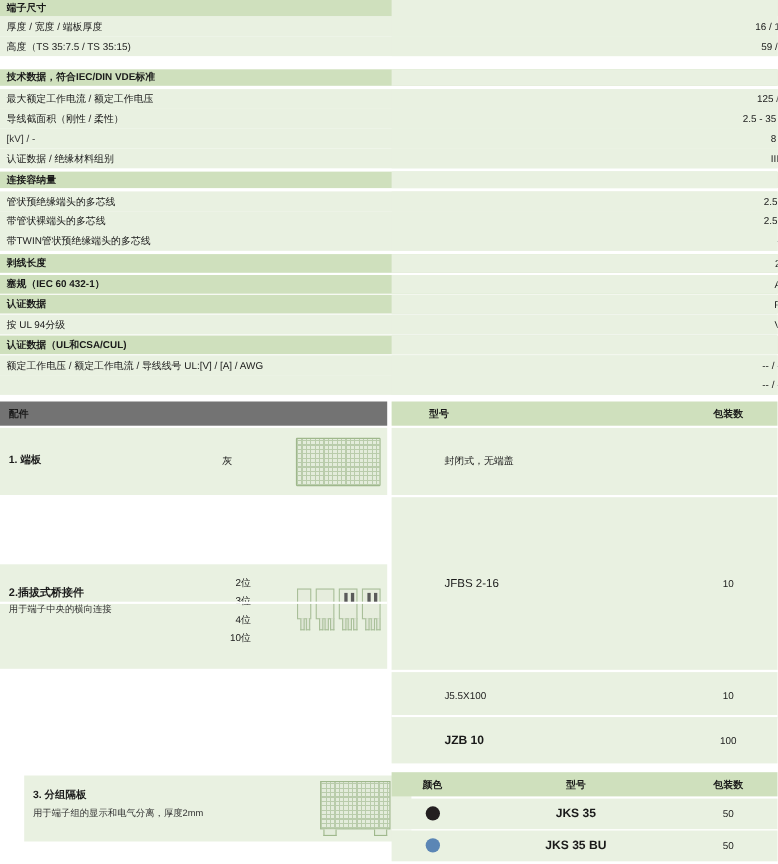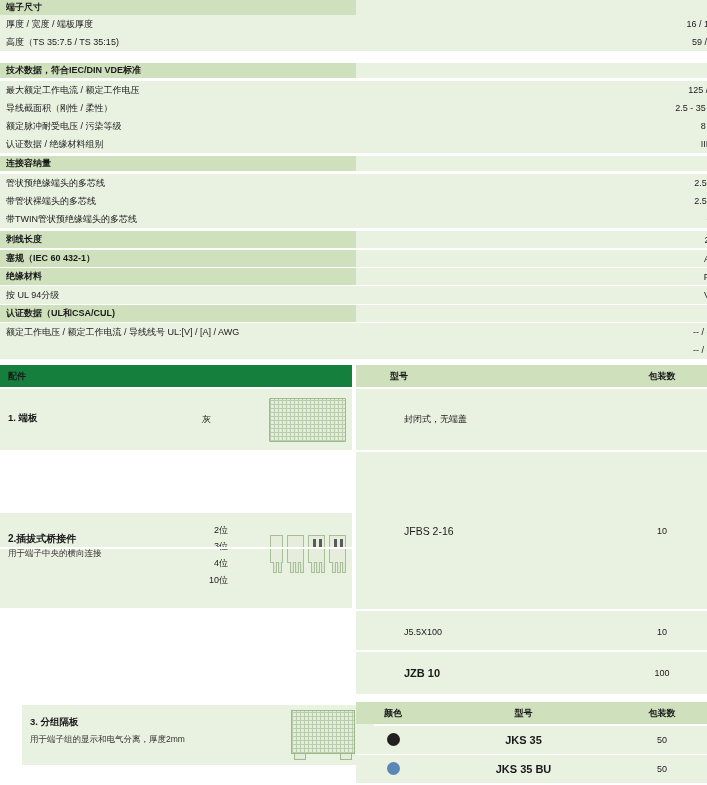--- a/index.html
+++ b/index.html
@@ -43,21 +43,21 @@
     width: 100%;
     text-align: center;
   }
 
   
   .specrow { height: 18px; }
   .bandrow { height: 15px; }
 
   
   .acc-head {
-    background: #15803d;
+    background: #737373;
     font-weight: bold;
     height: 22px;
     display: flex;
     align-items: center;
     padding: 0 8px;
   }
   .acc-cell {
     background: #e9f1e1;
     position: relative;
   }
@@ -141,21 +141,20 @@
   </div>
   <div class="lcol band-light row specrow" style="top:81px;">
     <span class="lab">最大额定工作电流 / 额定工作电压</span>
     <span class="unit">[A] / [V]</span>
   </div>
   <div class="lcol band-light row specrow" style="top:99px;">
     <span class="lab">导线截面积（刚性 / 柔性）</span>
     <span class="unit">[mm²]</span>
   </div>
   <div class="lcol band-light row specrow" style="top:117px;">
-    <span class="lab">额定脉冲耐受电压 / 污染等级</span>
     <span class="unit">[kV] / -</span>
   </div>
   <div class="lcol band-light row specrow" style="top:135px;">
     <span class="lab">认证数据 / 绝缘材料组别</span>
     <span class="unit">- / -</span>
   </div>
 
   <div class="lcol band-head row bandrow" style="top:156px;">
     <span class="lab">连接容纳量</span>
   </div>
@@ -175,21 +174,21 @@
   <div class="lcol band-head row bandrow" style="top:231px;height:17px;">
     <span class="lab">剥线长度</span>
     <span class="unit">[mm]</span>
   </div>
 
   <div class="lcol band-head row bandrow" style="top:250px;height:17px;">
     <span class="lab">塞规（IEC 60 432-1）</span>
   </div>
 
   <div class="lcol band-head row bandrow" style="top:268px;height:17px;">
-    <span class="lab">绝缘材料</span>
+    <span class="lab">认证数据</span>
   </div>
   <div class="lcol band-light row specrow" style="top:286px;">
     <span class="lab">按 UL 94分级</span>
   </div>
 
   <div class="lcol band-head row bandrow" style="top:305px;height:17px;">
     <span class="lab">认证数据（UL和CSA/CUL)</span>
   </div>
   <div class="lcol band-light row specrow" style="top:323px;">
     <span class="lab">额定工作电压 / 额定工作电流 / 导线线号   UL:[V] / [A] / AWG</span>

